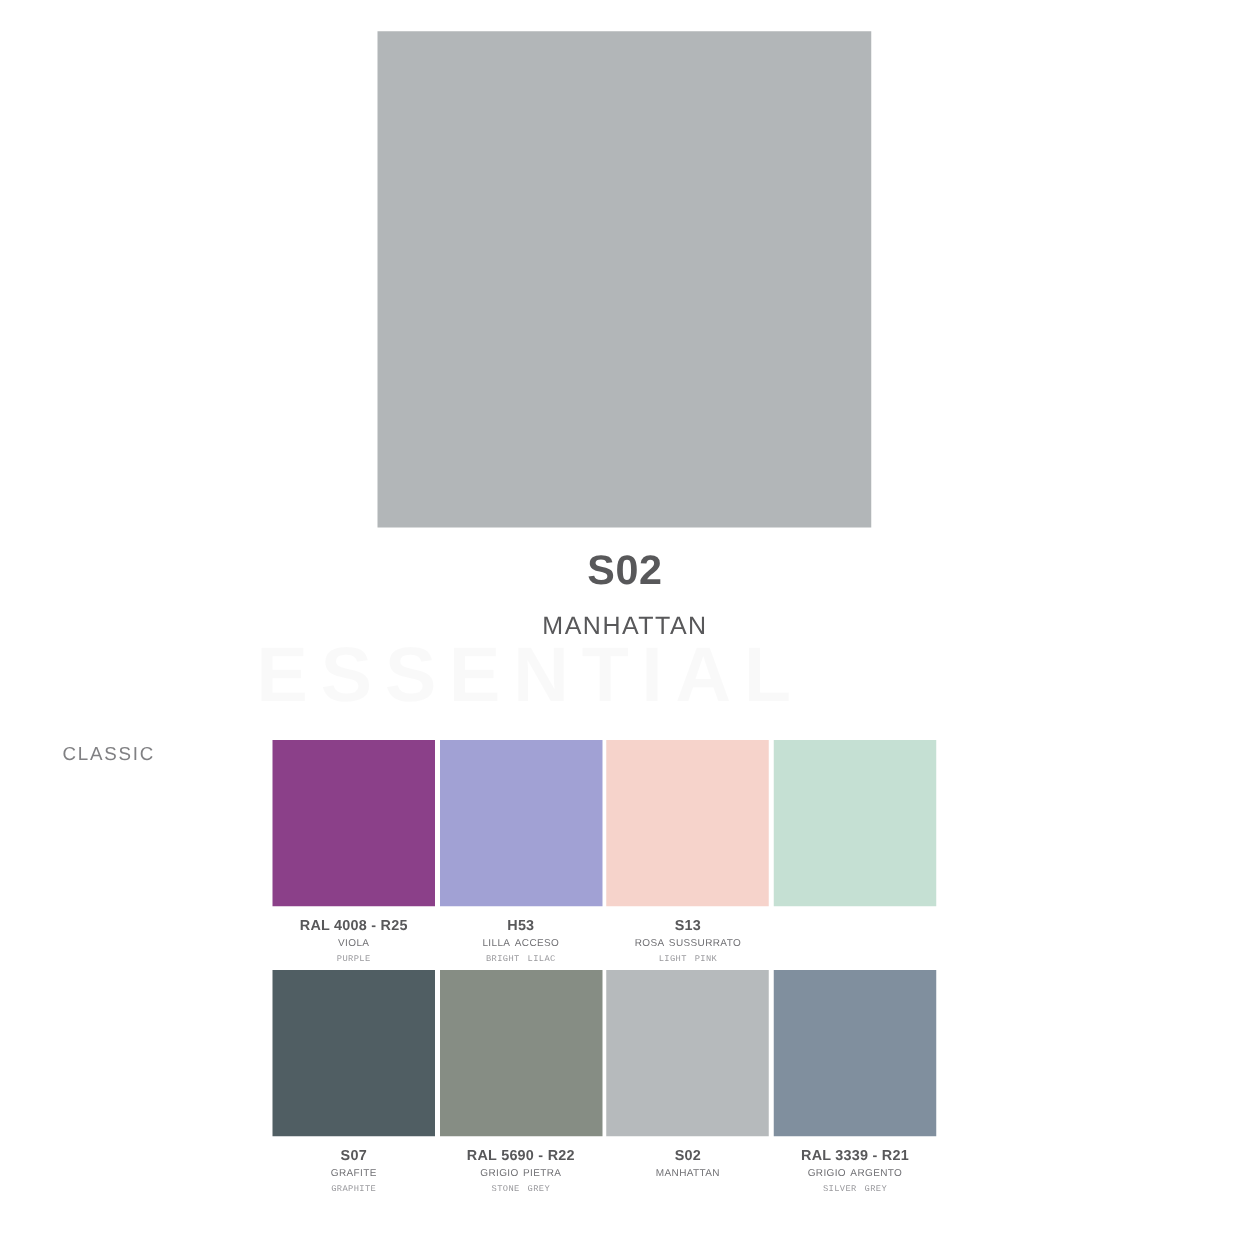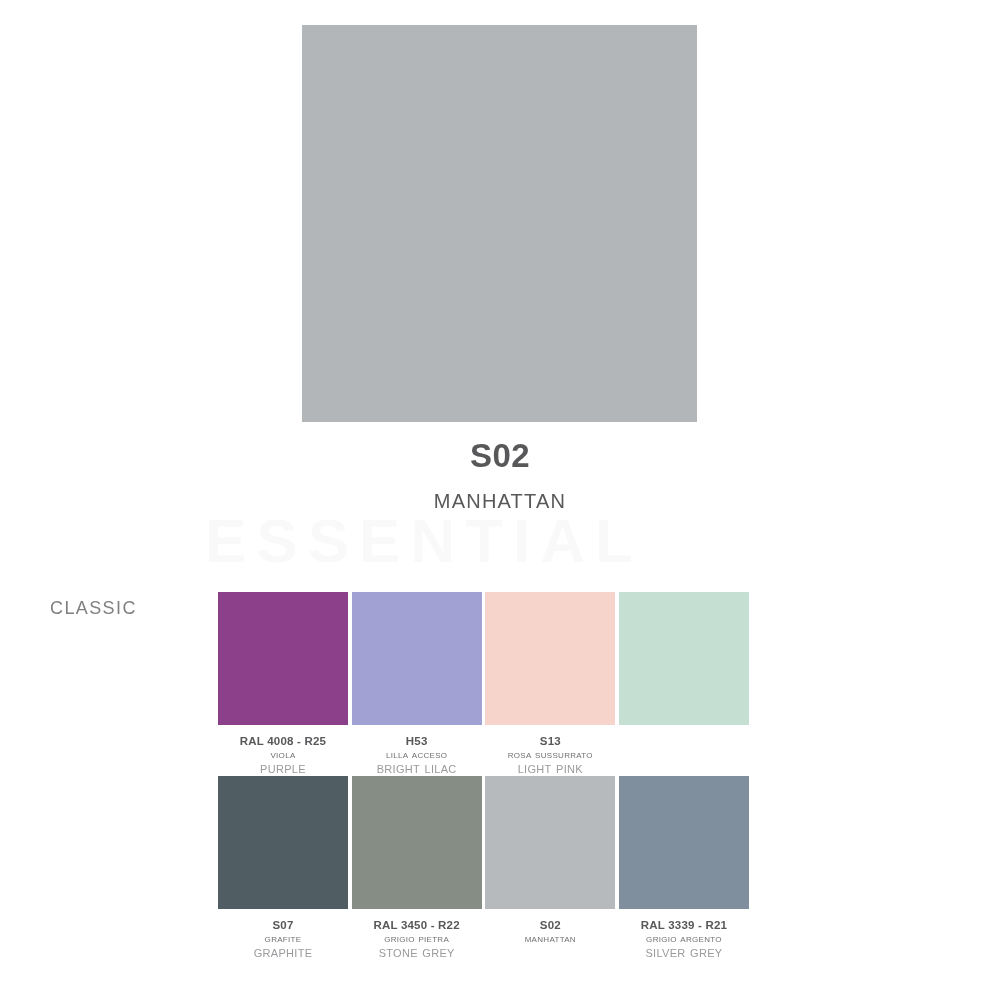--- a/index.html
+++ b/index.html
@@ -67,21 +67,21 @@
     line-height: 78px;
     white-space: nowrap;
     overflow: hidden;
   }
 
   
   #group-label {
     position: absolute;
     left: 50px;
     top: 590px;
-    font-size: 26px;
+    font-size: 21px;
     color: #808083;
     font-variant: small-caps;
     text-transform: lowercase;
     letter-spacing: 1.4px;
   }
 
   
   .swatch-row {
     position: absolute;
     left: 218px;
@@ -112,26 +112,27 @@
   }
   .swatch-name-it {
     font-size: 11.5px;
     color: #707074;
     font-variant: small-caps;
     text-transform: lowercase;
     letter-spacing: 0.3px;
     line-height: 13px;
   }
   .swatch-name-en {
-    font-size: 15px;
+    font-size: 10px;
     color: #9a9a9e;
     font-variant: small-caps;
     text-transform: lowercase;
     letter-spacing: 0.3px;
     line-height: 13px;
+    font-family: Liberation Mono, monospace;
   }
 </style>
 </head>
 <body>
 
 <div id="hero-swatch" style="background-color: rgb(178, 182, 184);"></div>
 
 <div id="watermark">ESSENTIAL</div>
 
 <div id="hero-caption">
@@ -175,21 +176,21 @@
       <div class="swatch-chip" style="background-color: rgb(80, 94, 99);"></div>
       <div class="swatch-labels">
         <div class="swatch-code">S07</div>
         <div class="swatch-name-it">Grafite</div>
         <div class="swatch-name-en">Graphite</div>
       </div>
     </div>
     <div class="swatch-cell">
       <div class="swatch-chip" style="background-color: rgb(134, 141, 132);"></div>
       <div class="swatch-labels">
-        <div class="swatch-code">RAL 3450 - R22</div>
+        <div class="swatch-code">RAL 5690 - R22</div>
         <div class="swatch-name-it">Grigio Pietra</div>
         <div class="swatch-name-en">Stone Grey</div>
       </div>
     </div>
     <div class="swatch-cell">
       <div class="swatch-chip" style="background-color: rgb(182, 186, 188);"></div>
       <div class="swatch-labels">
         <div class="swatch-code">S02</div>
         <div class="swatch-name-it">Manhattan</div>
       </div>

